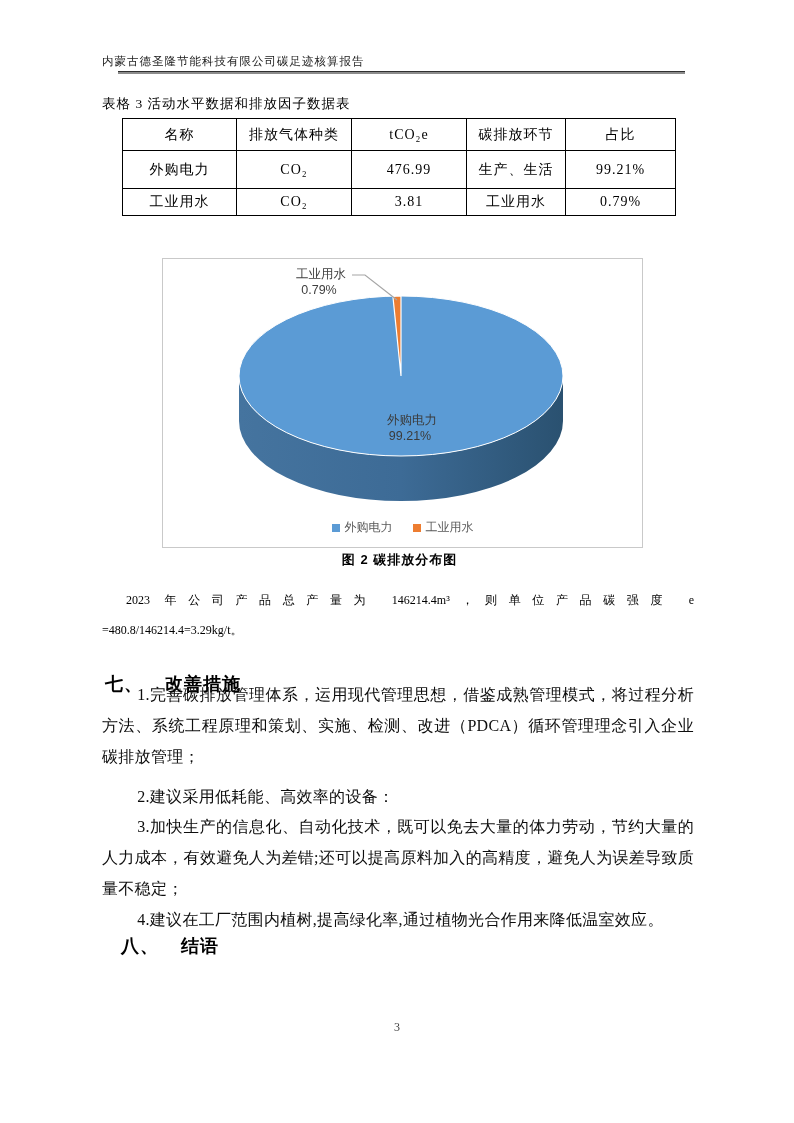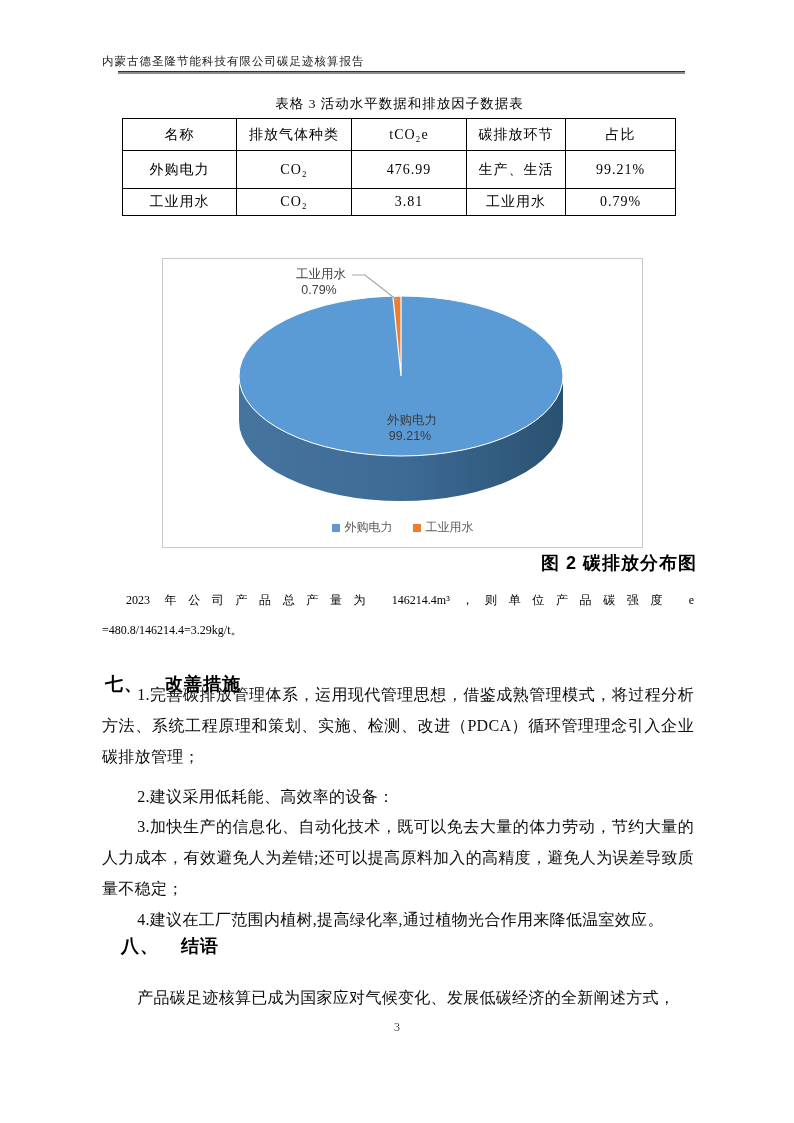--- a/index.html
+++ b/index.html
@@ -8,21 +8,21 @@
     position:relative; width:794px; height:1123px; background:#ffffff;
     overflow:hidden; font-family:"Liberation Serif", serif; color:#000;
   }
   .doc { position:absolute; left:102px; top:0; width:595px; height:1123px; }
 
   .hdr { position:absolute; top:54px; left:0; width:100%; text-align:left;
          font-size:11.5px; color:#1a1a1a; letter-spacing:1px; }
   .rule { position:absolute; top:71px; left:16px; width:567px; height:3px;
           background:linear-gradient(#303030 35%, #8c8c8c 35%); }
 
-  .tbl-title { position:absolute; top:95px; left:0; width:100%; text-align:center;
+  .tbl-title { position:absolute; top:95px; left:0; width:100%; 
                font-size:13.5px; letter-spacing:1px; }
 
   table.emis { position:absolute; top:118px; left:20px; width:553px;
                border-collapse:collapse; table-layout:fixed; }
   table.emis td, table.emis th {
     border:1.5px solid #000; text-align:center; vertical-align:middle;
     font-size:14px; font-weight:normal; letter-spacing:1px; padding:4px;
   }
   tr.hrow  td { height:32px; }
   tr.r1 td { height:38px; }
@@ -33,23 +33,23 @@
 
   .chart-frame { position:absolute; top:258px; left:60px; width:481px; height:290px;
                  border:1px solid #c9c9c9; background:#fff; }
   .chart-frame svg { display:block; }
   .legend { position:absolute; left:0; bottom:11px; width:100%;
             display:flex; justify-content:center; gap:20px; align-items:center;
             font-family:"Liberation Sans", sans-serif; font-size:12px; color:#595959; }
   .leg-item { display:flex; align-items:center; gap:5px; }
   .leg-sw { width:8px; height:8px; display:inline-block; }
 
-  .caption { position:absolute; top:551px; left:0; width:100%; text-align:right;
+  .caption { position:absolute; top:551px; left:0; width:100%; text-align:center;
              font-family:"Liberation Sans", sans-serif; font-weight:bold;
-             font-size:18px; color:#000; letter-spacing:1px; }
+             font-size:13px; color:#000; letter-spacing:1px; }
 
   .intro { position:absolute; top:573px; left:0; width:592px; font-size:12px; line-height:30px;margin-top:12px; }
   .intro .l1 { display:block; text-align:justify; text-align-last:justify; text-indent:2em; }
   .intro .l2 { display:block; }
 
   .h-sec { position:absolute; left:3px; font-size:18px; font-weight:bold; letter-spacing:1px; }
   .h-sec .num { margin-right:22px; }
 
   .para { position:absolute; left:0; width:592px; font-size:16px; line-height:31px;
           text-align:justify; text-indent:2.2em; letter-spacing:0.3px; color:#0d0d0d;margin-top:11px; }
@@ -150,17 +150,16 @@
 
     <p class="para" style="top:668px;">1.完善碳排放管理体系，运用现代管理思想，借鉴成熟管理模式，将过程分析方法、系统工程原理和策划、实施、检测、改进（PDCA）循环管理理念引入企业碳排放管理；</p>
     <p class="para" style="top:770px;">2.建议采用低耗能、高效率的设备：</p>
     <p class="para" style="top:800px;">3.加快生产的信息化、自动化技术，既可以免去大量的体力劳动，节约大量的人力成本，有效避免人为差错;还可以提高原料加入的高精度，避免人为误差导致质量不稳定；</p>
     <p class="para" style="top:893px;">4.建议在工厂范围内植树,提高绿化率,通过植物光合作用来降低温室效应。</p>
 
     <div class="h-sec" style="top:934px;margin-left:16px;">
       <span class="num">八、</span><span>结语</span>
     </div>
 
-    <p class="para" style="top:971px;">产品碳足迹核算已成为国家应对气候变化、发展低碳经济的全新阐述方式，</p>
   </div>
 
   <div class="pageno">3</div>
 </div>
 
 </body></html>

